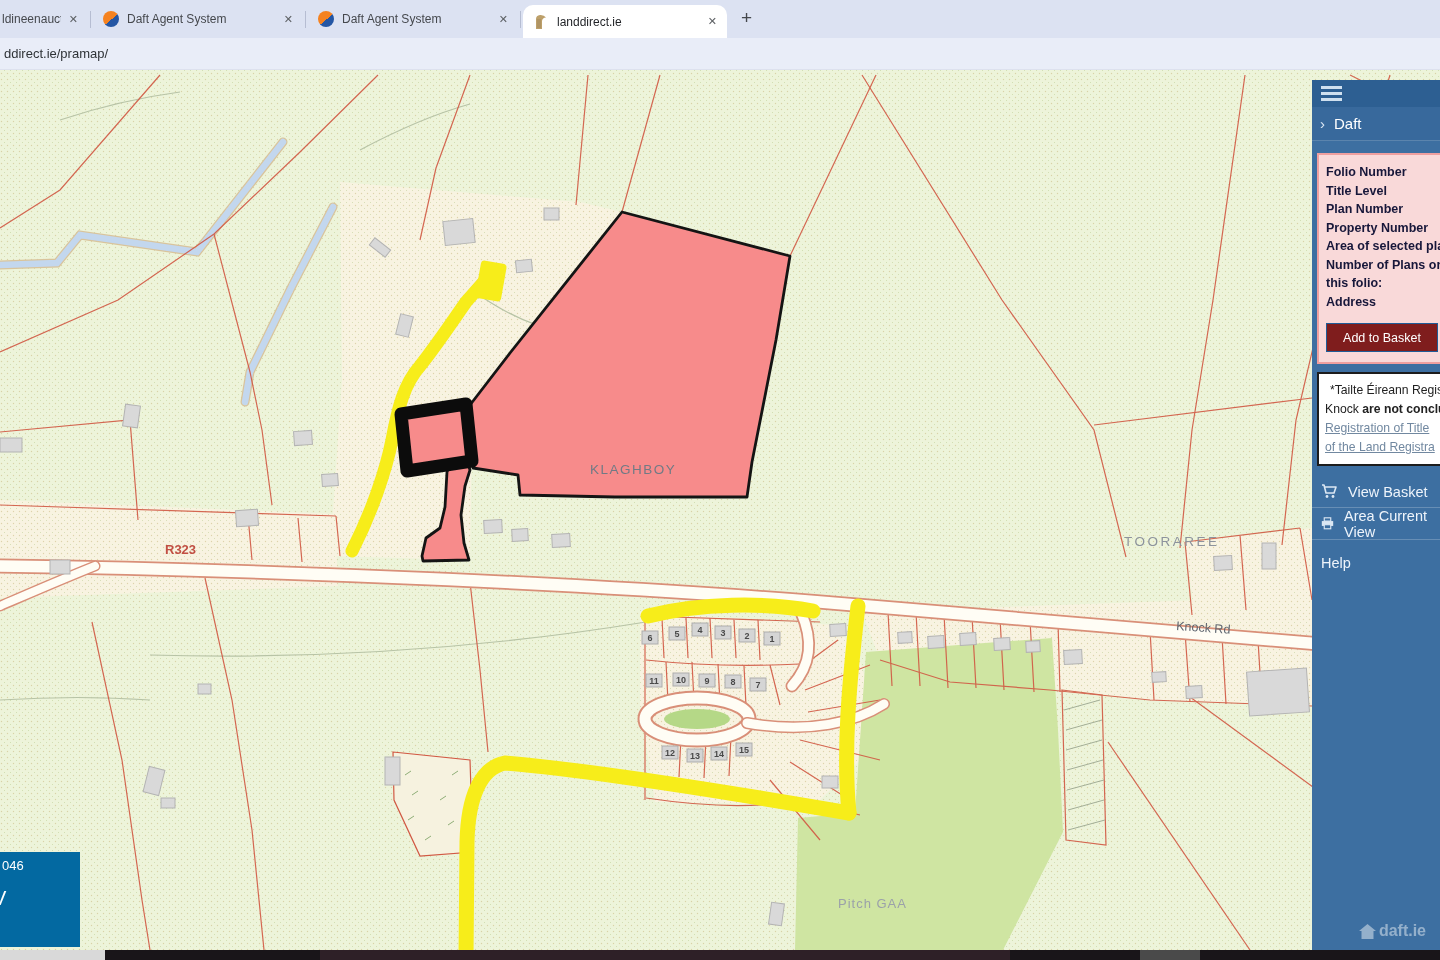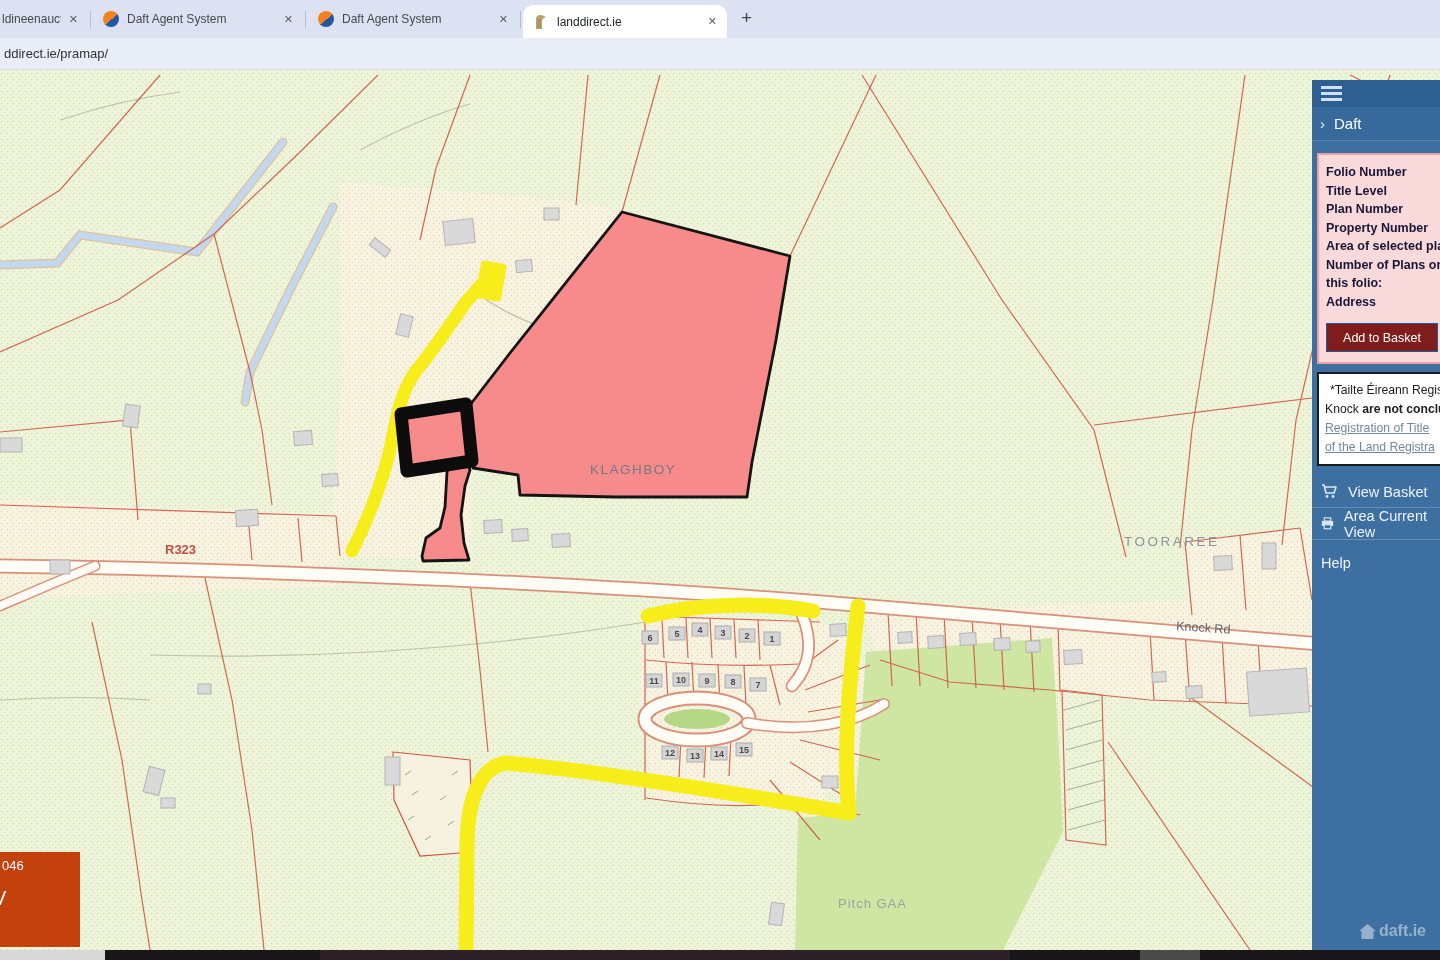--- a/index.html
+++ b/index.html
@@ -53,21 +53,21 @@
   .sb-row{height:31px;display:flex;align-items:center;gap:10px;padding-left:9px;font-size:14.5px;
           color:#eef4fb;border-top:1px solid rgba(255,255,255,.22);margin-top:0;cursor:pointer;}
   .sb-row:first-of-type{border-top:none;text-align:right;}
   .sb-rows{margin-top:10px;}
   .sb-help{height:31px;display:flex;align-items:flex-end;padding-left:9px;font-size:14.5px;
            color:#eef4fb;border-top:1px solid rgba(255,255,255,.22);cursor:pointer;}
   .sb-watermark{position:absolute;right:14px;bottom:10px;display:flex;align-items:center;gap:2px;
                 color:rgba(255,255,255,.45);font-size:16px;font-weight:bold;}
 
   
-  .infobox{position:absolute;left:0;top:852px;width:80px;height:95px;background:#c2410c;
+  .infobox{position:absolute;left:0;top:852px;width:80px;height:95px;background:#0369a1;
            color:#fff;overflow:hidden;}
   .infobox .n1{font-size:13px;margin:6px 0 0 2px;}
   .infobox .n2{font-size:20px;margin:14px 0 0 -7px;}
 
   
   .bottombar{position:absolute;left:0;top:950px;width:1440px;height:10px;background:#191519;}
   .bottombar .seg-light{position:absolute;left:0;top:0;width:105px;height:10px;background:#d9d9d9;}
   .bottombar .seg-maroon{position:absolute;left:320px;top:0;width:690px;height:10px;background:#2e2027;}
   .bottombar .seg-gray{position:absolute;left:1140px;top:0;width:60px;height:10px;background:#4a4a4a;}
 </style>

